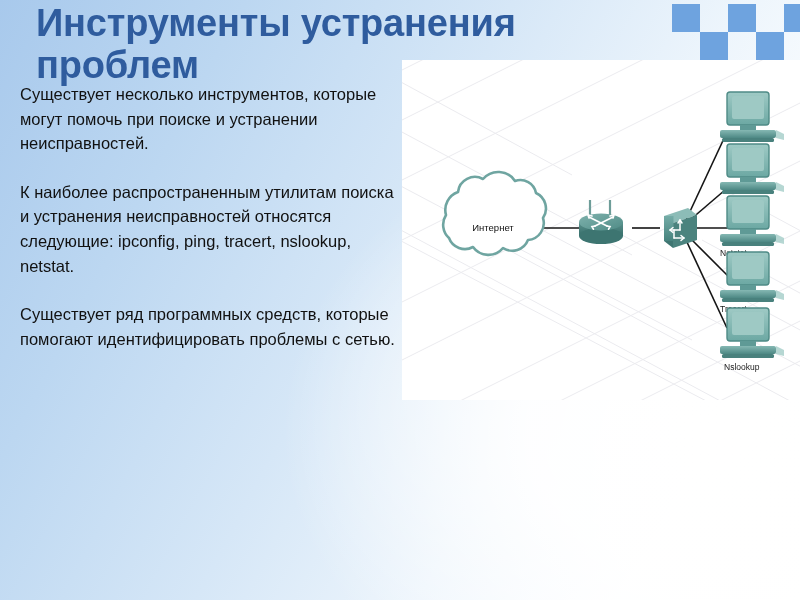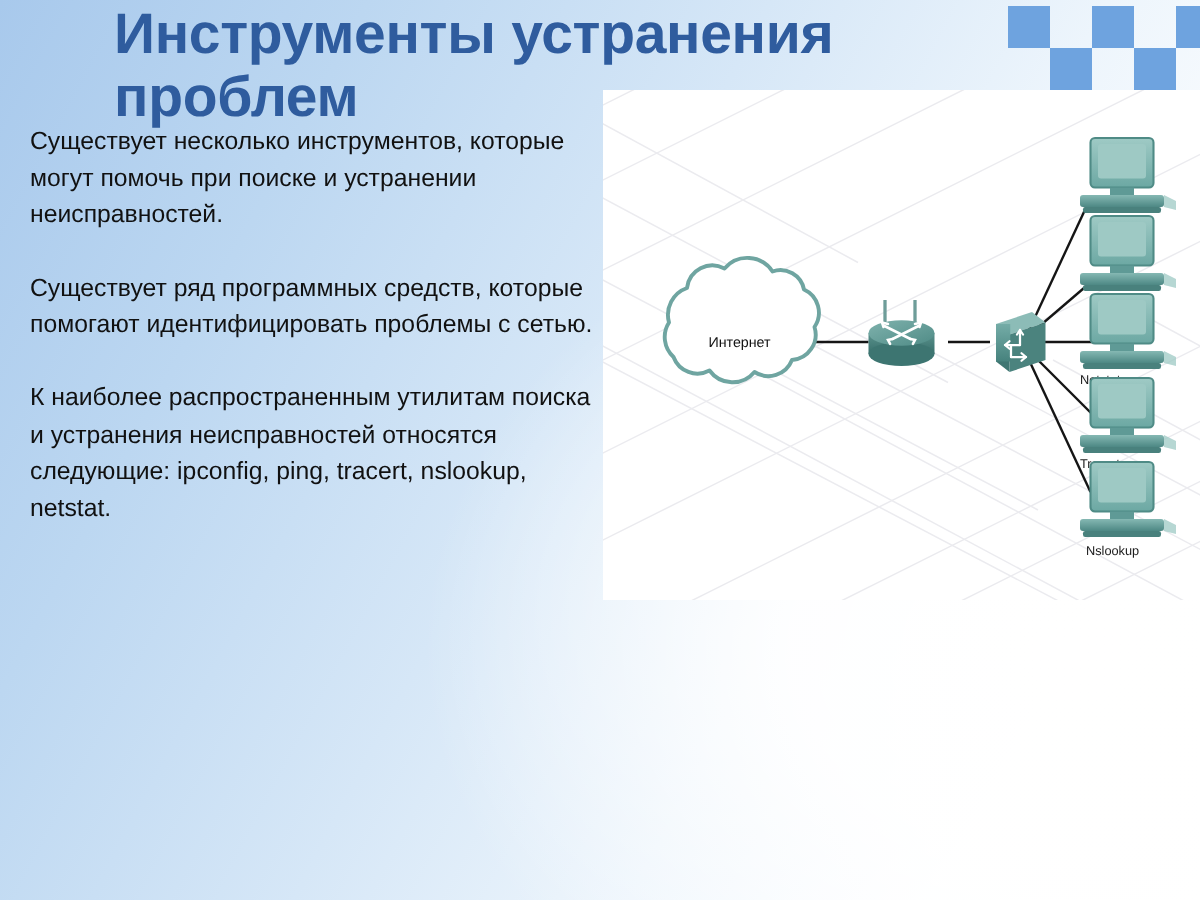--- a/index.html
+++ b/index.html
@@ -49,21 +49,20 @@
     position: absolute;
     left: 36px;
     top: 2px;
     width: 640px;
     font-size: 38px;
     font-weight: bold;
     line-height: 42px;
     color: #2f5c9e;
     letter-spacing: -0.2px;
     white-space: normal;
-    margin-left: 40px;
   }
 
   
   #body-text {
     position: absolute;
     left: 20px;
     top: 66px;
     width: 380px;
     font-size: 16.5px;
     line-height: 24.6px;
@@ -107,22 +106,22 @@
     <i class="c2"></i>
     <i class="c3"></i>
     <i class="c4"></i>
     <i class="c5"></i>
   </div>
 
   <div id="title">Инструменты устранения проблем</div>
 
   <div id="body-text">
     <p>Существует несколько инструментов, которые могут помочь при поиске и устранении неисправностей.</p>
+    <p>К наиболее распространенным утилитам поиска и устранения неисправностей относятся следующие: ipconfig, ping, tracert, nslookup, netstat.</p>
     <p>Существует ряд программных средств, которые помогают идентифицировать проблемы с сетью.</p>
-    <p>К наиболее распространенным утилитам поиска и устранения неисправностей относятся следующие: ipconfig, ping, tracert, nslookup, netstat.</p>
   </div>
 
   <div id="diagram">
     <svg width="398" height="340" viewBox="0 0 398 340" xmlns="http://www.w3.org/2000/svg">
       <defs>
         <linearGradient id="gScreen" x1="0" y1="0" x2="0" y2="1">
           <stop offset="0%" stop-color="#9fcac5"></stop>
           <stop offset="100%" stop-color="#6ca8a3"></stop>
         </linearGradient>
         <linearGradient id="gBase" x1="0" y1="0" x2="0" y2="1">

